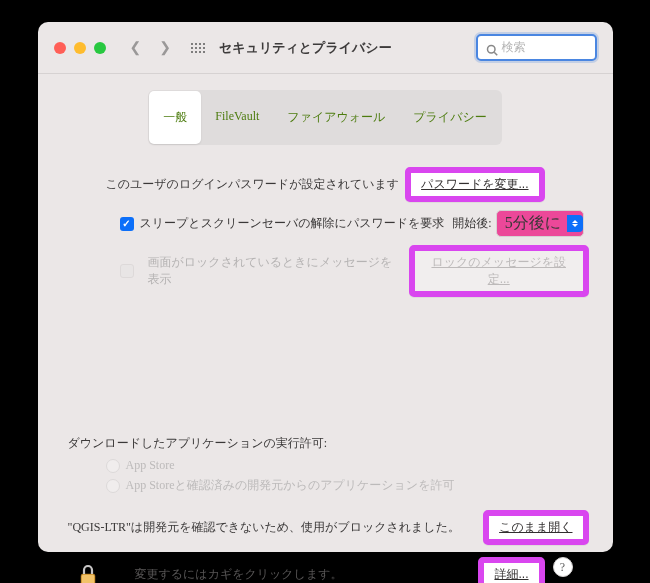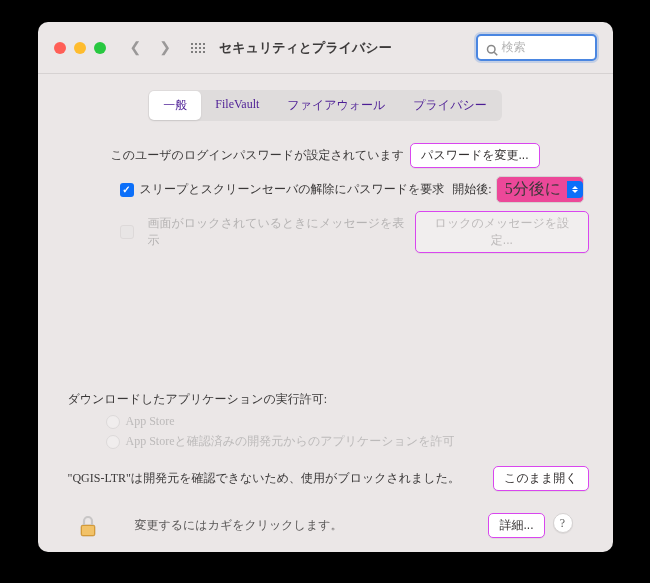--- a/index.html
+++ b/index.html
@@ -121,22 +121,22 @@
 
     .tab-group {
       display: flex;
       background: #dfdcdc;
       border-radius: 6px;
       padding: 1px;
     }
 
     .tab {
       font-size: 12px;
-      color: #4c1d95;
-      padding: 6px 14px;
+      color: #4d7c0f;
+      padding: 18px 14px;
       border-radius: 5px;
       cursor: pointer;
     }
 
     .tab.active {
       background: #fff;
       box-shadow: 0 1px 2px rgba(0,0,0,0.1);
     }
 
     .row {
@@ -150,27 +150,28 @@
     .row.centered {
       justify-content: center;
     }
 
     .row-label {
       margin-right: 6px;
     }
 
     .btn {
       background: #fff;
-      border: 1px solid #d946ef;
+      border: 6px solid #d946ef;
       border-radius: 5px;
       padding: 3px 10px;
       font-size: 12px;
       color: #322f2f;
       cursor: pointer;
       box-shadow: 0 1px 0 rgba(0,0,0,0.05);
+      text-decoration: underline;
     }
 
     .checkbox {
       width: 14px;
       height: 14px;
       border-radius: 3px;
       margin-right: 6px;
       display: inline-flex;
       align-items: center;
       justify-content: center;

